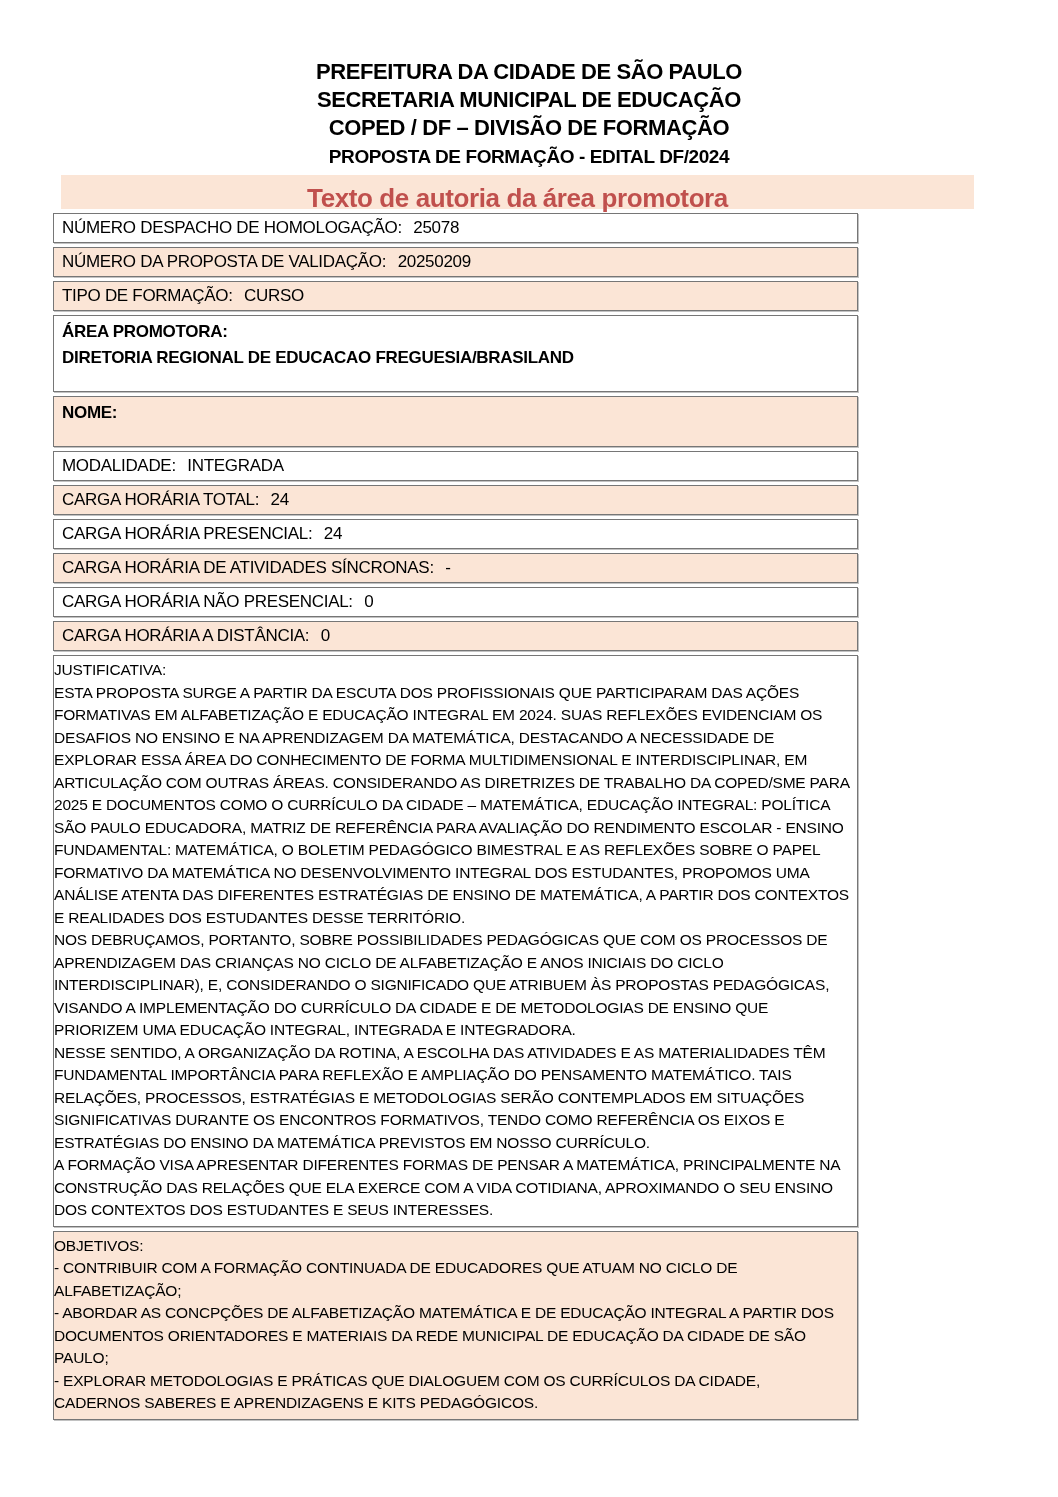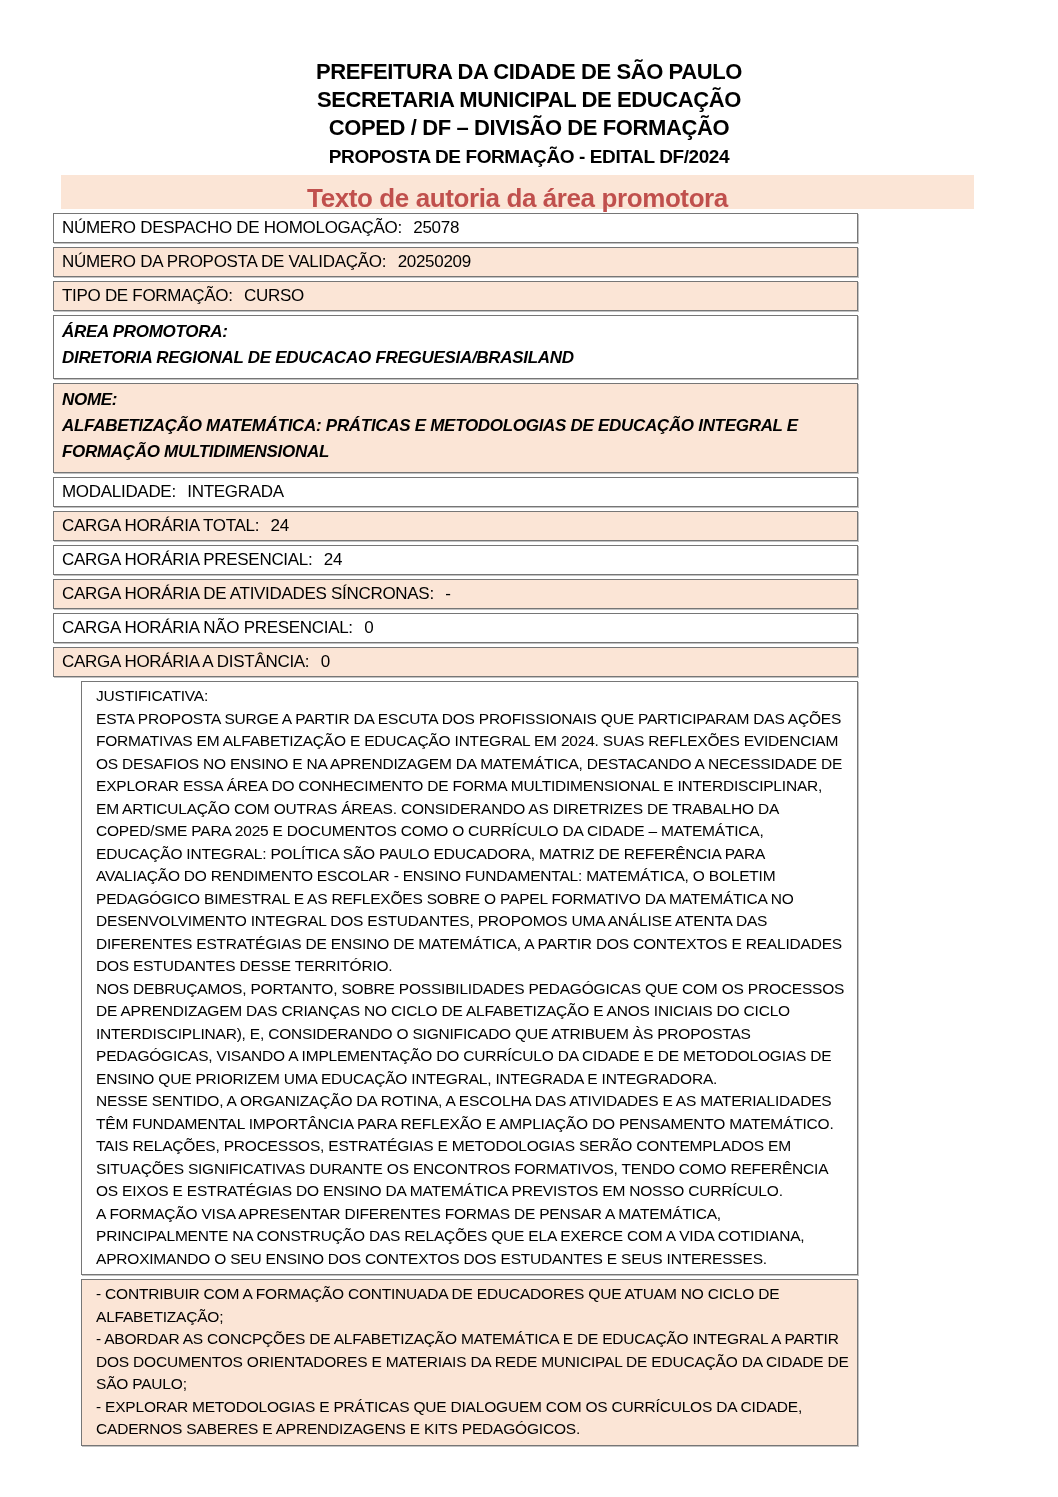--- a/index.html
+++ b/index.html
@@ -58,40 +58,38 @@
     font-size: 17px;
     line-height: 22px;
     letter-spacing: -0.3px;
   }
   .row.peach { background: #fbe5d6; }
   .row .val { margin-left: 7px; }
   .row.stacked {
     font-weight: bold;
     line-height: 26px;
     padding-top: 3px;
-    padding-bottom: 7px;
-    font-style: italic;
+    padding-bottom: 20px;
   }
   .row.stacked .lbl,
   .row.stacked .val {
     display: block;
     margin-left: 0;
   }
   
   .textbox {
     box-sizing: border-box;
     border: 1px solid #767676;
     box-shadow: 1px 1px 0 rgba(120,120,120,0.45);
     background: #ffffff;
-    padding: 3px 8px 4px 14px;
+    padding: 3px 8px 4px 0;
     margin-bottom: 4px;
     font-size: 15.5px;
     line-height: 22.5px;
     letter-spacing: -0.2px;
-    margin-left: 28px;
   }
   .textbox.peach { background: #fbe5d6; }
   .textbox p { margin: 0; }
 </style>
 </head>
 <body>
 
 <div class="page">
 
   <header class="doc-header">
@@ -123,21 +121,20 @@
       <span class="val">CURSO</span>
     </div>
 
     <div class="row stacked">
       <span class="lbl">ÁREA PROMOTORA:</span>
       <span class="val">DIRETORIA REGIONAL DE EDUCACAO FREGUESIA/BRASILAND</span>
     </div>
 
     <div class="row stacked peach">
       <span class="lbl">NOME:</span>
-      <span class="val">ALFABETIZAÇÃO MATEMÁTICA: PRÁTICAS E METODOLOGIAS DE EDUCAÇÃO INTEGRAL E FORMAÇÃO MULTIDIMENSIONAL</span>
     </div>
 
     <div class="row">
       <span class="lbl">MODALIDADE:</span>
       <span class="val">INTEGRADA</span>
     </div>
 
     <div class="row peach">
       <span class="lbl">CARGA HORÁRIA TOTAL:</span>
       <span class="val">24</span>
@@ -165,20 +162,21 @@
 
     <div class="textbox">
       <div>JUSTIFICATIVA:</div>
       <p>ESTA PROPOSTA SURGE A PARTIR DA ESCUTA DOS PROFISSIONAIS QUE PARTICIPARAM DAS AÇÕES FORMATIVAS EM ALFABETIZAÇÃO E EDUCAÇÃO INTEGRAL EM 2024. SUAS REFLEXÕES EVIDENCIAM OS DESAFIOS NO ENSINO E NA APRENDIZAGEM DA MATEMÁTICA, DESTACANDO A NECESSIDADE DE EXPLORAR ESSA ÁREA DO CONHECIMENTO DE FORMA MULTIDIMENSIONAL E INTERDISCIPLINAR, EM ARTICULAÇÃO COM OUTRAS ÁREAS. CONSIDERANDO AS DIRETRIZES DE TRABALHO DA COPED/SME PARA 2025 E DOCUMENTOS COMO O CURRÍCULO DA CIDADE – MATEMÁTICA, EDUCAÇÃO INTEGRAL: POLÍTICA SÃO PAULO EDUCADORA, MATRIZ DE REFERÊNCIA PARA AVALIAÇÃO DO RENDIMENTO ESCOLAR - ENSINO FUNDAMENTAL: MATEMÁTICA, O BOLETIM PEDAGÓGICO BIMESTRAL E AS REFLEXÕES SOBRE O PAPEL FORMATIVO DA MATEMÁTICA NO DESENVOLVIMENTO INTEGRAL DOS ESTUDANTES, PROPOMOS UMA ANÁLISE ATENTA DAS DIFERENTES ESTRATÉGIAS DE ENSINO DE MATEMÁTICA, A PARTIR DOS CONTEXTOS E REALIDADES DOS ESTUDANTES DESSE TERRITÓRIO.</p>
       <p>NOS DEBRUÇAMOS, PORTANTO, SOBRE POSSIBILIDADES PEDAGÓGICAS QUE COM OS PROCESSOS DE APRENDIZAGEM DAS CRIANÇAS NO CICLO DE ALFABETIZAÇÃO E ANOS INICIAIS DO CICLO INTERDISCIPLINAR), E, CONSIDERANDO O SIGNIFICADO QUE ATRIBUEM ÀS PROPOSTAS PEDAGÓGICAS, VISANDO A IMPLEMENTAÇÃO DO CURRÍCULO DA CIDADE E DE METODOLOGIAS DE ENSINO QUE PRIORIZEM UMA EDUCAÇÃO INTEGRAL, INTEGRADA E INTEGRADORA.</p>
       <p>NESSE SENTIDO, A ORGANIZAÇÃO DA ROTINA, A ESCOLHA DAS ATIVIDADES E AS MATERIALIDADES TÊM FUNDAMENTAL IMPORTÂNCIA PARA REFLEXÃO E AMPLIAÇÃO DO PENSAMENTO MATEMÁTICO. TAIS RELAÇÕES, PROCESSOS, ESTRATÉGIAS E METODOLOGIAS SERÃO CONTEMPLADOS EM SITUAÇÕES SIGNIFICATIVAS DURANTE OS ENCONTROS FORMATIVOS, TENDO COMO REFERÊNCIA OS EIXOS E ESTRATÉGIAS DO ENSINO DA MATEMÁTICA PREVISTOS EM NOSSO CURRÍCULO.</p>
       <p>A FORMAÇÃO VISA APRESENTAR DIFERENTES FORMAS DE PENSAR A MATEMÁTICA, PRINCIPALMENTE NA CONSTRUÇÃO DAS RELAÇÕES QUE ELA EXERCE COM A VIDA COTIDIANA, APROXIMANDO O SEU ENSINO DOS CONTEXTOS DOS ESTUDANTES E SEUS INTERESSES.</p>
     </div>
 
     <div class="textbox peach">
+      <div>OBJETIVOS:</div>
       <p>- CONTRIBUIR COM A FORMAÇÃO CONTINUADA DE EDUCADORES QUE ATUAM NO CICLO DE ALFABETIZAÇÃO;</p>
       <p>- ABORDAR AS CONCPÇÕES DE ALFABETIZAÇÃO MATEMÁTICA E DE EDUCAÇÃO INTEGRAL A PARTIR DOS DOCUMENTOS ORIENTADORES E MATERIAIS DA REDE MUNICIPAL DE EDUCAÇÃO DA CIDADE DE SÃO PAULO;</p>
       <p>- EXPLORAR METODOLOGIAS E PRÁTICAS QUE DIALOGUEM COM OS CURRÍCULOS DA CIDADE, CADERNOS SABERES E APRENDIZAGENS E KITS PEDAGÓGICOS.</p>
     </div>
 
   </main>
 
 </div>
 
 </body></html>

